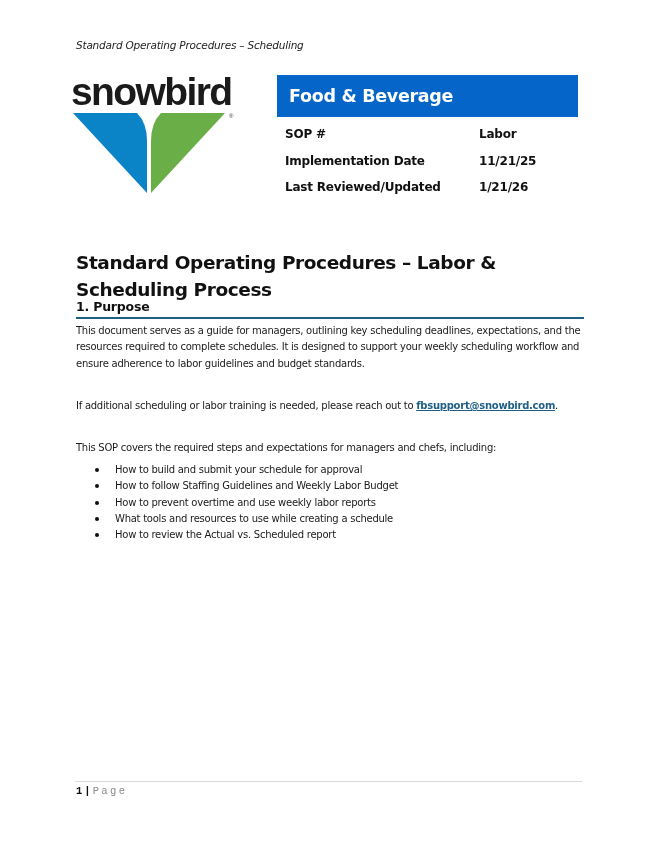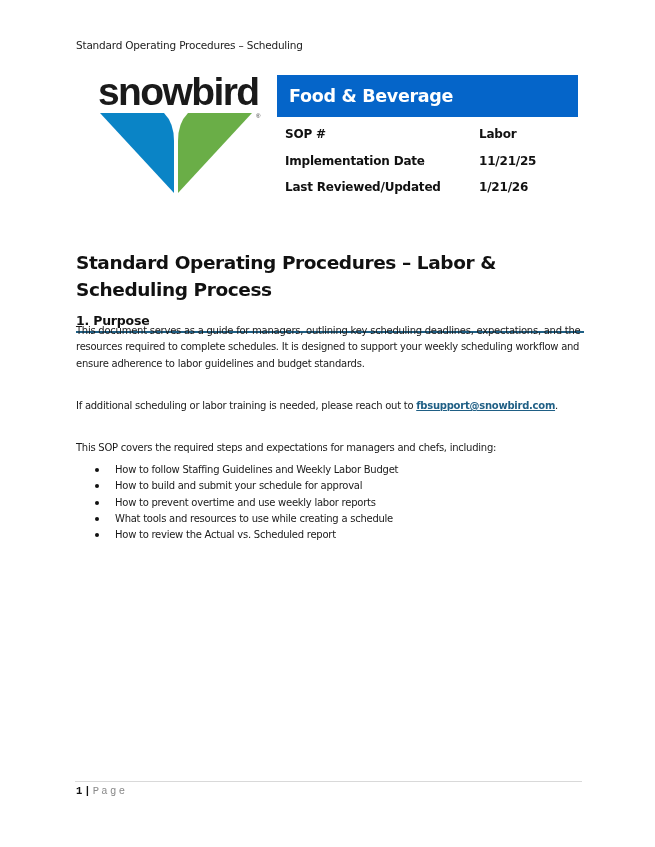--- a/index.html
+++ b/index.html
@@ -3,24 +3,25 @@
   <meta charset="utf-8">
   <style>
     * { box-sizing: border-box; margin: 0; padding: 0; }
     html, body { width: 655px; height: 847px; background: #ffffff; overflow: hidden; }
     body { position: relative; font-family: "Liberation Sans", sans-serif; color: #000; }
 
     .running-header {
       position: absolute; left: 76px; top: 39px;
       font-family: "DejaVu Sans", sans-serif; font-size: 10.5px; color: #222;
       letter-spacing: -0.2px;
+      font-style: italic;
     }
 
     
-    .logo { position: absolute; left: 98px; top: 74px; width: 170px; height: 120px; }
+    .logo { position: absolute; left: 71px; top: 74px; width: 170px; height: 120px; }
     .logo-word {
       position: absolute; left: 0; top: 0;
       font-family: "Liberation Sans", sans-serif; font-weight: 700;
       font-size: 39px; letter-spacing: -1.6px; color: #1a1a1a; line-height: 36px;
     }
     .logo-reg { position: absolute; left: 158px; top: 39px; font-size: 6px; color: #333; }
     .logo-wings { position: absolute; left: 2px; top: 39px; }
 
     
     .admin-band {
@@ -38,21 +39,21 @@
     }
     .meta-label { width: 194px; }
 
     .doc-title {
       position: absolute; left: 76px; top: 249px; width: 500px;
       font-family: "DejaVu Sans", sans-serif; font-weight: 700; font-size: 18.5px;
       line-height: 27px; color: #111; letter-spacing: -0.4px;
     }
 
     .section-head {
-      position: absolute; left: 76px; top: 313px; width: 508px;
+      position: absolute; left: 76px; top: 299px; width: 508px;
       font-family: "DejaVu Sans", sans-serif; font-weight: 700; font-size: 12.5px; color: #111;
       padding-bottom: 3px; border-bottom: 2px solid #1f5f85; letter-spacing: -0.2px;
     }
 
     .para {
       position: absolute; left: 76px; width: 510px;
       font-family: "DejaVu Sans", sans-serif; font-size: 10px; line-height: 16.4px; color: #1a1a1a;
       letter-spacing: -0.25px;
     }
     .p1 { top: 323px; }
@@ -115,22 +116,22 @@
 
 <h2 class="section-head">1. Purpose</h2>
 
 <p class="para p1">This document serves as a guide for managers, outlining key scheduling deadlines, expectations, and the resources required to complete schedules. It is designed to support your weekly scheduling workflow and ensure adherence to labor guidelines and budget standards.</p>
 
 <p class="para p2"><span>If additional scheduling or labor training is needed, please reach out to </span><a class="link">fbsupport@snowbird.com</a><span>.</span></p>
 
 <p class="para p3">This SOP covers the required steps and expectations for managers and chefs, including:</p>
 
 <ul class="bullets">
+  <li>How to build and submit your schedule for approval</li>
   <li>How to follow Staffing Guidelines and Weekly Labor Budget</li>
-  <li>How to build and submit your schedule for approval</li>
   <li>How to prevent overtime and use weekly labor reports</li>
   <li>What tools and resources to use while creating a schedule</li>
   <li>How to review the Actual vs. Scheduled report</li>
 </ul>
 
 <div class="footer-rule"></div>
 <div class="footer">
   <span class="num">1</span><span class="bar">|</span><span class="page-word">Page</span>
 </div>
 

